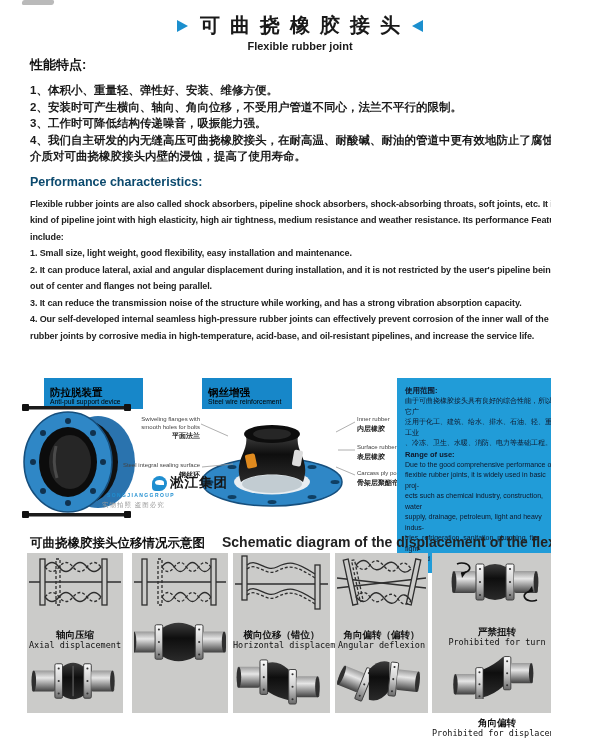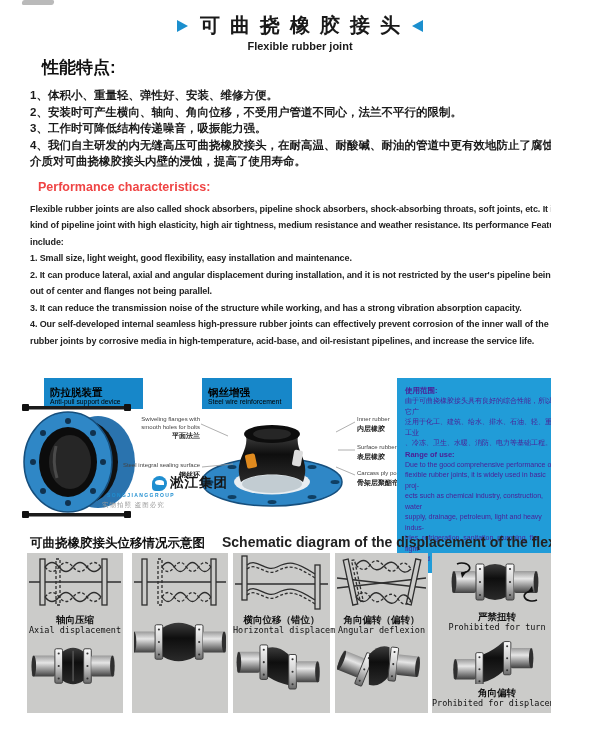--- a/index.html
+++ b/index.html
@@ -15,60 +15,60 @@
   .title-row { position:absolute; top:12px; left:0; width:600px; text-align:center; }
   .title-line { display:inline-flex; align-items:center; gap:12px; }
   .tri { width:0; height:0; display:inline-block; }
   .tri-r { border-top:6px solid transparent; border-bottom:6px solid transparent; border-left:11px solid #1b8fce; }
   .tri-l { border-top:6px solid transparent; border-bottom:6px solid transparent; border-right:11px solid #1b8fce; }
   .title { font-size:20px; font-weight:bold; letter-spacing:10px; color:#191919; margin-right:-10px; }
   .subtitle { font-size:11px; font-weight:bold; color:#191919; margin-top:1px; }
 
   
   .text-block { position:absolute; top:52px; left:30px; width:540px; }
-  .h-cn { font-size:17px; font-weight:bold; color:#111; margin:4px 12px 8px; }
+  .h-cn { font-size:13px; font-weight:bold; color:#111; margin:4px 0 8px; }
   .p-cn { font-size:11.5px; font-weight:600; line-height:16.5px; color:#1a1a1a; }
-  .h-en { font-size:12.5px; font-weight:bold; color:#ef4444; margin:10px 8px 7px; }
+  .h-en { font-size:12.5px; font-weight:bold; color:#0c4a6e; margin:10px 0 7px; }
   .p-en { font-size:9px; font-weight:600; line-height:16.5px; letter-spacing:-.1px; color:#222; }
 
   
   .features { position:absolute; top:372px; left:0; width:600px; height:160px; }
   .flabel { position:absolute; top:6px; background:#1787c9; color:#000000; padding:8px 6px 3px; }
   .flabel-1 { left:44px; width:99px; }
   .flabel-2 { left:202px; width:90px; }
   .fl-cn { font-size:10.5px; font-weight:bold; line-height:12px; }
   .fl-en { font-size:6.8px; line-height:8px; }
   .img-left { position:absolute; left:12px; top:24px; }
   .img-right { position:absolute; left:196px; top:38px; }
   .leader { position:absolute; left:0; top:0; pointer-events:none; }
   .co { position:absolute; font-size:6px; color:#444; line-height:7.5px; }
   .co-cn { font-size:7px; font-weight:bold; color:#222; margin-top:1px; }
   .co-a { left:124px; top:44px; width:76px; text-align:right; }
   .co-b { left:110px; top:90px; width:90px; text-align:right; }
   .co-r1 { left:357px; top:44px; width:62px; }
   .co-r2 { left:357px; top:72px; width:62px; }
   .co-r3 { left:357px; top:98px; width:74px; }
-  .range-box { position:absolute; left:397px; top:6px; width:165px; background:#219cd8; color:#4c1d95; padding:7px 8px 8px; }
+  .range-box { position:absolute; left:397px; top:6px; width:165px; background:#219cd8; color:#0f172a; padding:7px 8px 8px; }
   .rb-title { font-size:7.5px; font-weight:bold; line-height:11px; }
   .rb-line { font-size:7px; line-height:10.5px; }
   .watermark { position:absolute; left:88px; top:102px; width:140px; }
   .wm-row { display:flex; align-items:center; gap:3px;justify-content:flex-end; }
   .wm-logo { width:15px; height:15px; background:#1f8ed0; border-radius:50% 50% 50% 4px; position:relative; }
   .wm-logo::after { content:""; position:absolute; left:3px; top:4px; width:9px; height:5px; background:#fff; border-radius:50% 50% 0 50%; }
   .wm-cn { font-size:13.5px; font-weight:900; color:#151515; letter-spacing:1px; }
   .wm-en { font-size:5px; font-weight:bold; color:#1f8ed0; letter-spacing:1.4px; margin:0 0 0 19px; }
   .wm-note { font-size:6.5px; color:#9a9a9a; margin:3px 0 0 14px; letter-spacing:1px; }
 
   
   .schema-heading { position:absolute; top:533px; left:30px; width:560px; white-space:nowrap; }
   .sh-cn { font-size:12.5px; font-weight:bold; color:#111; }
   .sh-en { font-size:14px; font-weight:bold; color:#222; margin-left:17px; }
   .panel { position:absolute; top:553px; height:160px; background:#cbcbc9; text-align:center; }
   .panel svg { display:block; margin:0 auto; }
-  .plabel { margin-top:3px; }
+  .plabel { margin-top:18px; }
   .pl-cn { font-size:9.5px; font-weight:bold; color:#111; font-family:"DejaVu Sans","Liberation Sans",sans-serif; line-height:11px; }
   .pl-en { font-size:8.5px; color:#111; font-family:"DejaVu Sans Mono","Liberation Mono",monospace; line-height:10px; white-space:nowrap; }
   .diag { margin-top:3px; }
 </style>
 </head>
 <body>
 
 <div class="page">
 
   <svg width="0" height="0" style="position:absolute">

